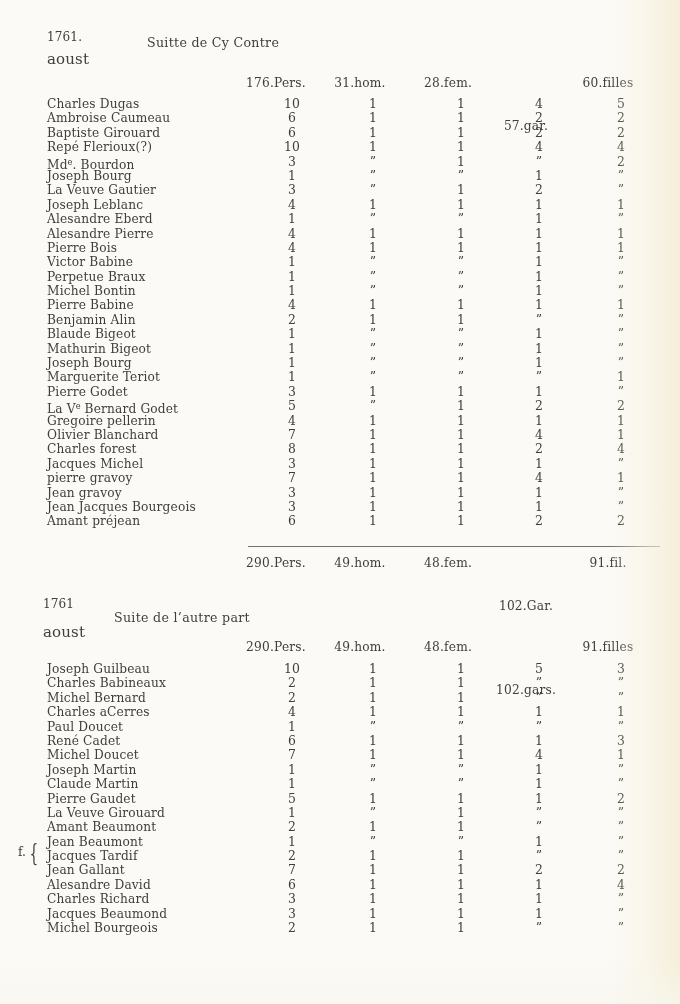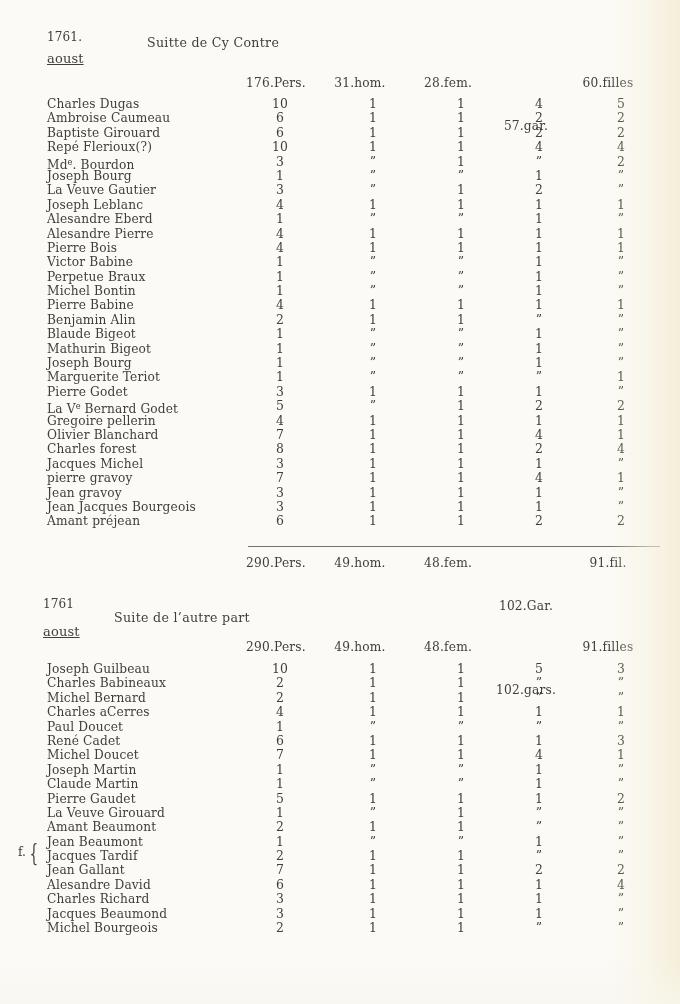--- a/index.html
+++ b/index.html
@@ -45,22 +45,21 @@
     font-family: "DejaVu Serif", serif;
     font-size: 12.2px;
     line-height: 14.4px;
     letter-spacing: 0.15px;
     color: #403e3a;
   }
   .year {
     font-size: 12px;
   }
   .month {
-    font-size: 13px;
-    text-decoration: underline;
+    font-size: 15px;
   }
   .section-title {
     font-size: 12.6px;
     letter-spacing: 0.3px;
   }
 
   
   .tbl {
     position: absolute;
     left: 0;
@@ -94,21 +93,21 @@
     white-space: pre;
     font-size: 12.2px;
     line-height: 14.4px;
     letter-spacing: 0.2px;
     position: absolute;
     text-align: center;
     width: 90px;
     color: #403e3a;
   }
   
-  .c0 { left: 252px; }
+  .c0 { left: 264px; }
   .c1 { left: 345px; }
   .c2 { left: 433px; }
   .c3 { left: 511px; }
   .c4 { left: 593px; }
 
   .hdr.c0 { left: 231px; }
   .hdr.c1 { left: 315px; }
   .hdr.c2 { left: 403px; }
   .hdr.c3 { left: 481px; margin-top: 43px; }
   .hdr.c4 { left: 563px; }

